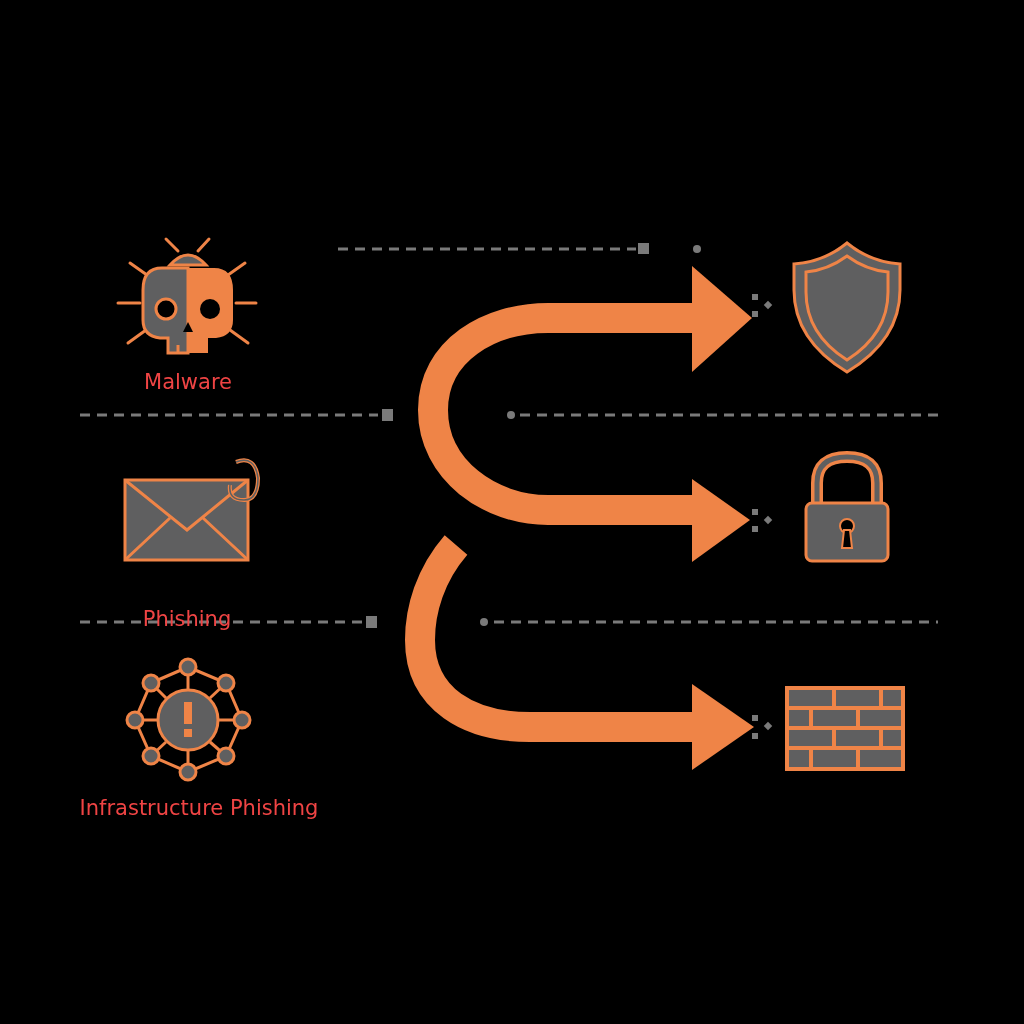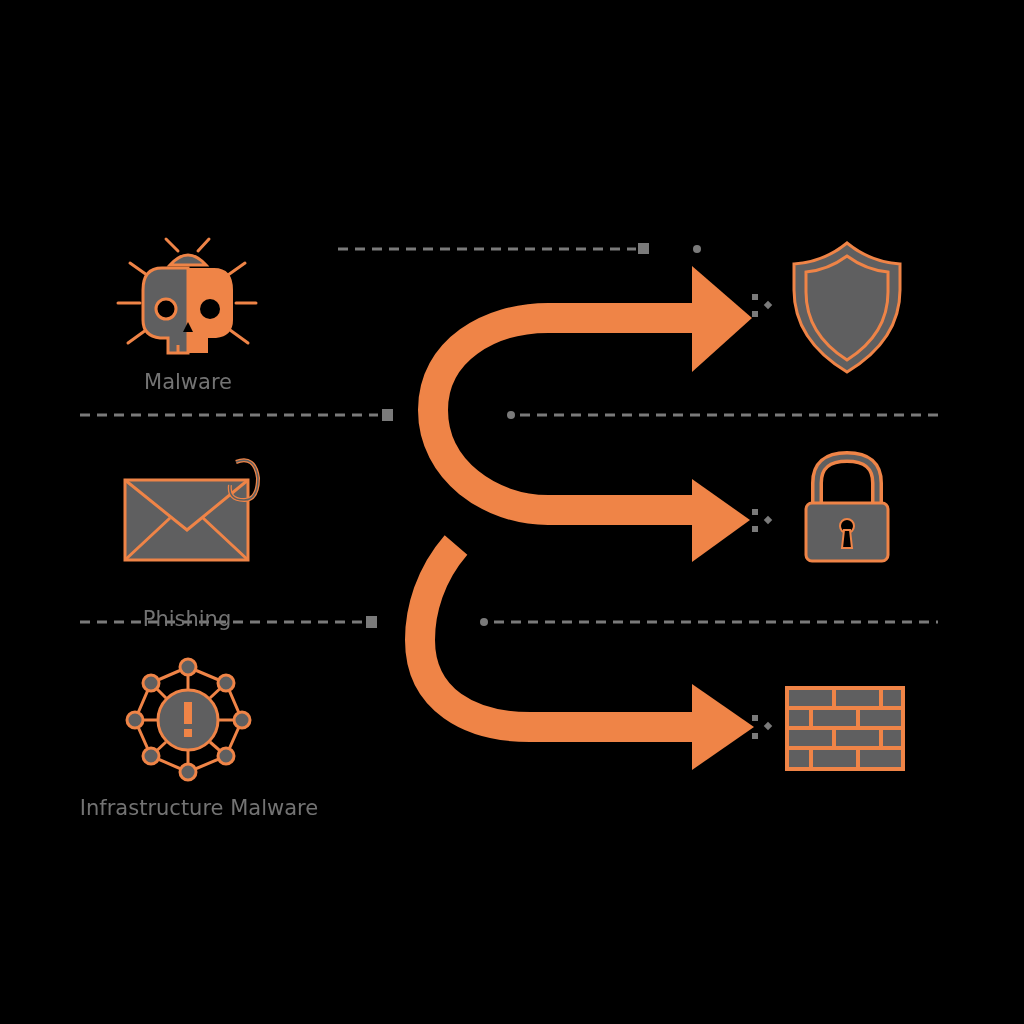--- a/index.html
+++ b/index.html
@@ -1,18 +1,18 @@
 <!DOCTYPE html>
 <html><head>
 <meta charset="utf-8">
 <style>
   html, body { margin: 0; padding: 0; background: #000; }
   body { width: 1024px; height: 1024px; position: relative; overflow: hidden; font-family: "DejaVu Sans", "Liberation Sans", sans-serif; }
   .canvas { position: absolute; left: 0; top: 0; width: 1024px; height: 1024px; }
-  .label { position: absolute; color: #737373; font-size: 21px; text-align: center; white-space: nowrap; transform: translateX(-50%); }
+  .label { position: absolute; color: #ef4444; font-size: 21px; text-align: center; white-space: nowrap; transform: translateX(-50%); }
 </style>
 </head>
 <body>
 
 <svg class="canvas" viewBox="0 0 1024 1024" xmlns="http://www.w3.org/2000/svg">
 
   <g stroke="#7a7a7a" stroke-width="3" stroke-dasharray="10 7" fill="none">
     <line x1="338" y1="249" x2="636" y2="249"></line>
     <line x1="80" y1="415" x2="378" y2="415"></line>
     <line x1="520" y1="415" x2="938" y2="415"></line>
@@ -136,13 +136,13 @@
         <rect x="883" y="730" width="18" height="16"></rect>
       <rect x="789" y="750" width="20" height="17"></rect>
         <rect x="813" y="750" width="43" height="17"></rect>
         <rect x="860" y="750" width="41" height="17"></rect>
     </g>
   </g>
 </svg>
 
 <div class="label" style="left:188px; top:370px;">Malware</div>
 <div class="label" style="left:187px; top:577px;margin-top:30px;">Phishing</div>
-<div class="label" style="left:199px; top:796px;">Infrastructure Malware</div>
+<div class="label" style="left:199px; top:796px;">Infrastructure Phishing</div>
 
 </body></html>

